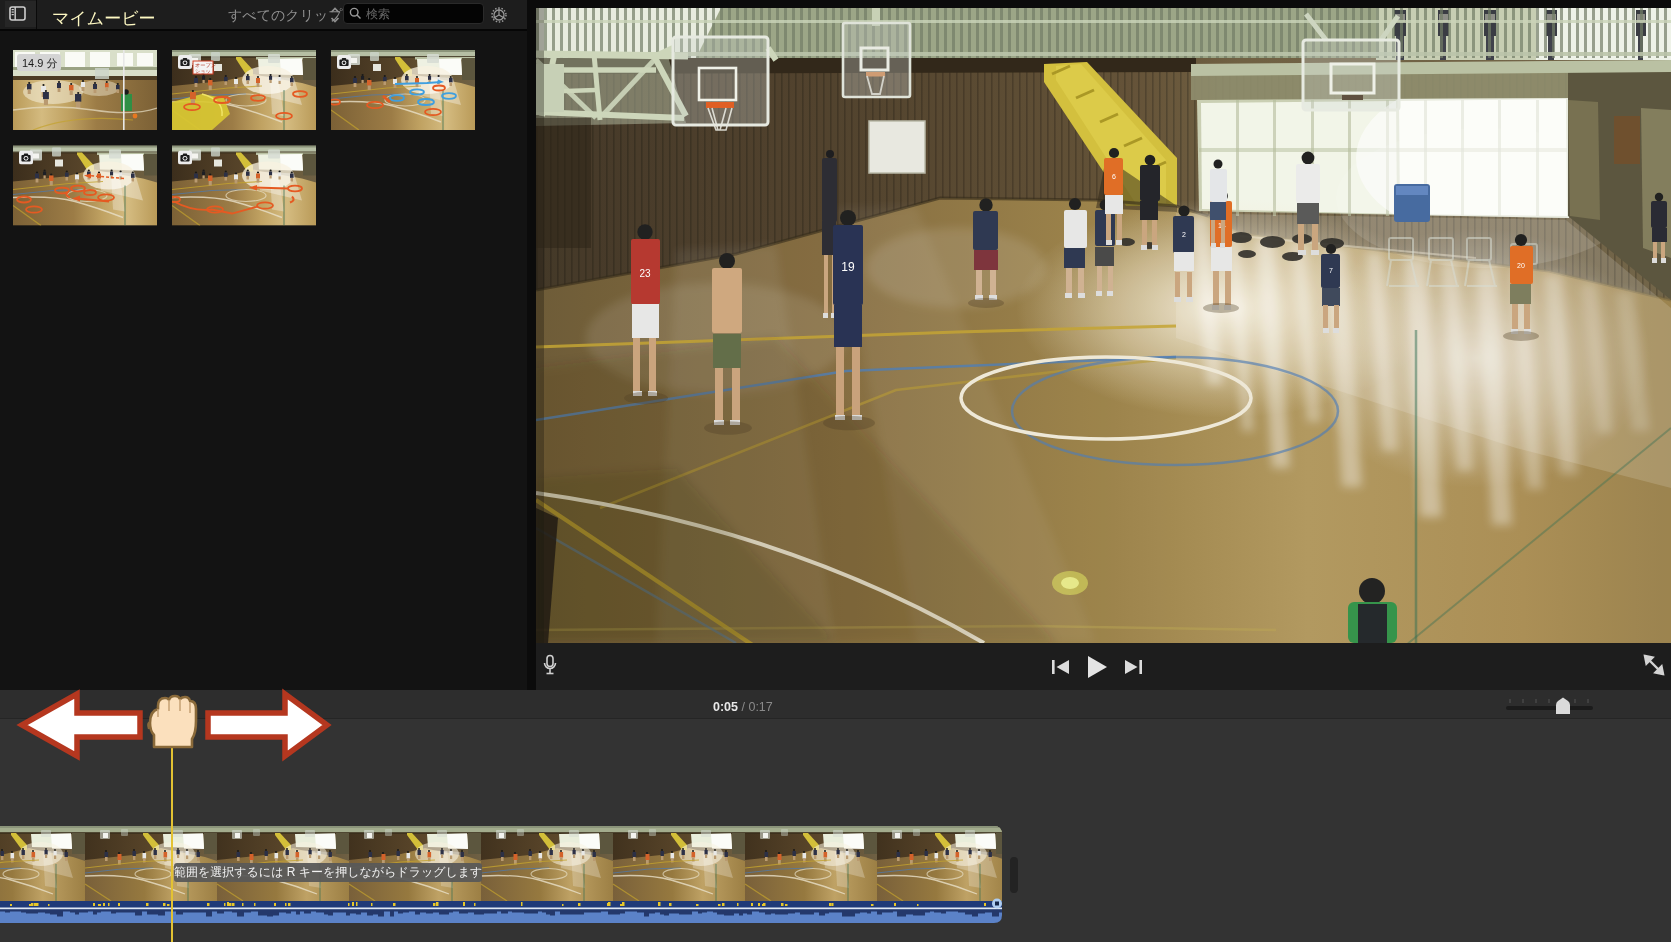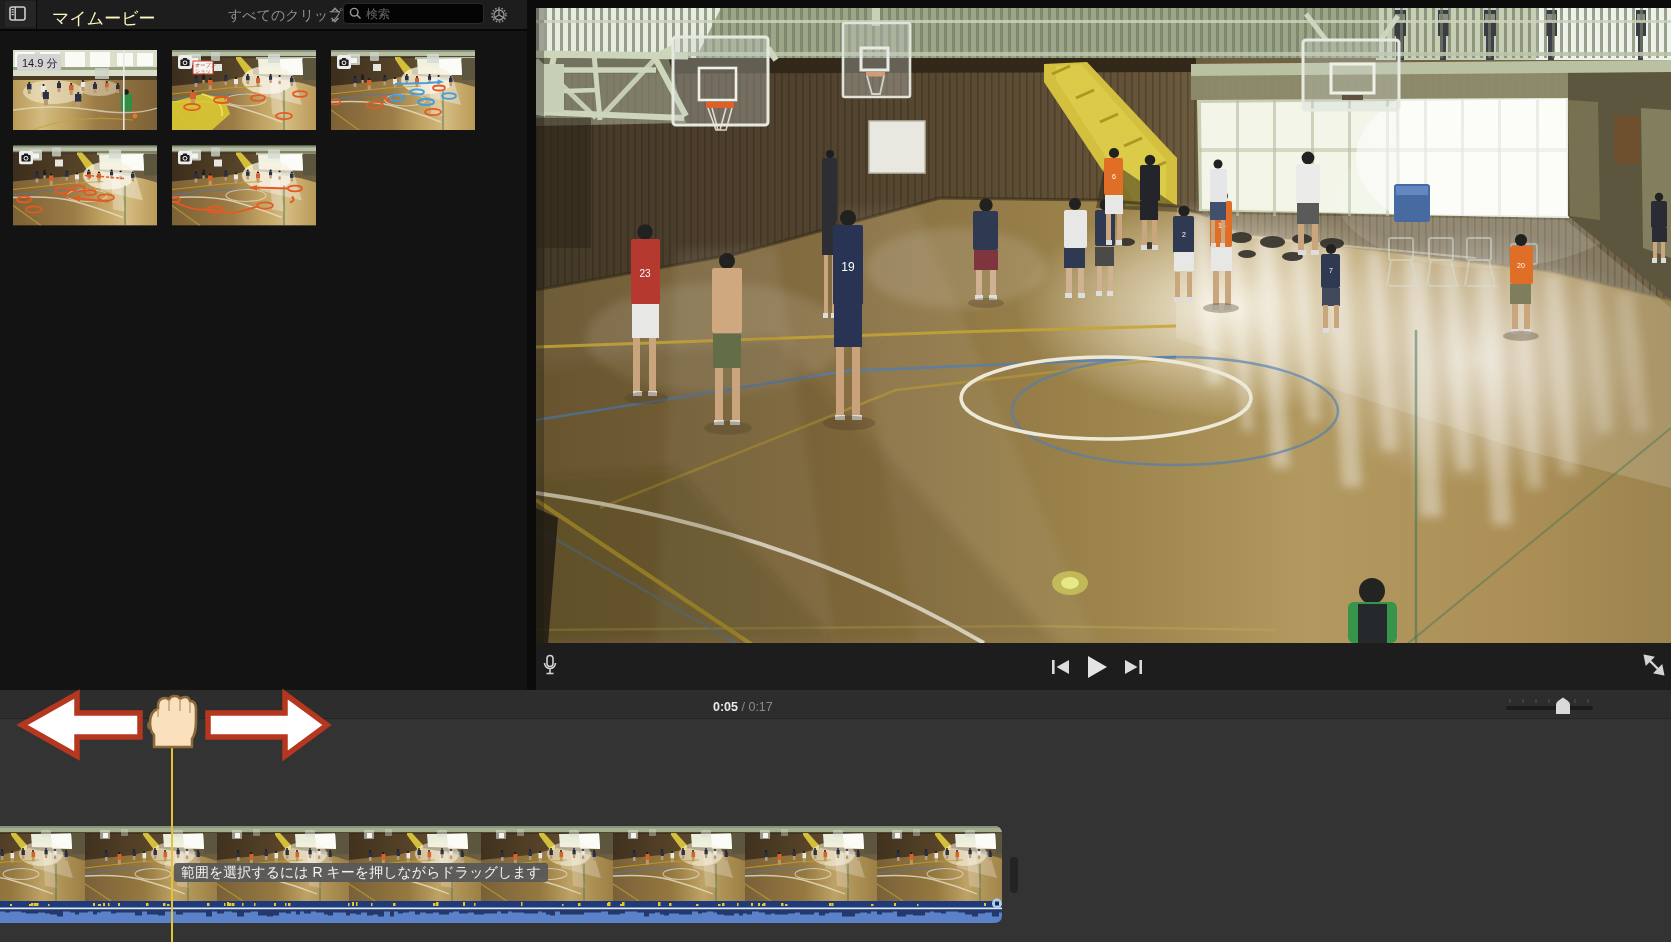--- a/index.html
+++ b/index.html
@@ -885,21 +885,21 @@
 <rect x="984" y="77" width="2" height="3" fill="#e8c82a"></rect>
 <rect x="0" y="81.5" width="1002" height="2" fill="#dfe8f5"></rect>
 <rect x="0" y="83.5" width="1002" height="13.5" fill="#5b82c8"></rect>
 <path d="M0,83.5 h5 v2 h-5 z M5,83.5 h5 v3 h-5 z M10,83.5 h4 v2 h-4 z M14,83.5 h7 v2 h-7 z M21,83.5 h5 v3 h-5 z M26,83.5 h7 v4 h-7 z M33,83.5 h5 v4 h-5 z M38,83.5 h7 v3 h-7 z M45,83.5 h5 v4 h-5 z M50,83.5 h7 v5 h-7 z M57,83.5 h6 v7 h-6 z M63,83.5 h7 v2 h-7 z M70,83.5 h5 v3 h-5 z M75,83.5 h4 v5 h-4 z M79,83.5 h4 v3 h-4 z M83,83.5 h5 v3 h-5 z M88,83.5 h5 v2 h-5 z M93,83.5 h4 v5 h-4 z M97,83.5 h4 v3 h-4 z M101,83.5 h4 v2 h-4 z M105,83.5 h6 v2 h-6 z M111,83.5 h5 v4 h-5 z M116,83.5 h7 v3 h-7 z M123,83.5 h5 v3 h-5 z M128,83.5 h7 v3 h-7 z M135,83.5 h7 v6 h-7 z M142,83.5 h5 v2 h-5 z M147,83.5 h4 v5 h-4 z M151,83.5 h7 v5 h-7 z M158,83.5 h7 v6 h-7 z M165,83.5 h7 v2 h-7 z M172,83.5 h4 v2 h-4 z M176,83.5 h7 v5 h-7 z M183,83.5 h4 v3 h-4 z M187,83.5 h5 v3 h-5 z M192,83.5 h7 v3 h-7 z M199,83.5 h7 v3 h-7 z M206,83.5 h6 v7 h-6 z M212,83.5 h5 v2 h-5 z M217,83.5 h7 v4 h-7 z M224,83.5 h4 v2 h-4 z M228,83.5 h4 v2 h-4 z M232,83.5 h5 v3 h-5 z M237,83.5 h7 v7 h-7 z M244,83.5 h7 v3 h-7 z M251,83.5 h7 v2 h-7 z M258,83.5 h5 v6 h-5 z M263,83.5 h4 v6 h-4 z M267,83.5 h6 v7 h-6 z M273,83.5 h6 v6 h-6 z M279,83.5 h7 v3 h-7 z M286,83.5 h5 v4 h-5 z M291,83.5 h5 v2 h-5 z M296,83.5 h4 v5 h-4 z M300,83.5 h4 v2 h-4 z M304,83.5 h7 v4 h-7 z M311,83.5 h5 v2 h-5 z M316,83.5 h4 v3 h-4 z M320,83.5 h4 v3 h-4 z M324,83.5 h4 v5 h-4 z M328,83.5 h5 v6 h-5 z M333,83.5 h4 v3 h-4 z M337,83.5 h5 v3 h-5 z M342,83.5 h4 v3 h-4 z M346,83.5 h4 v6 h-4 z M350,83.5 h6 v4 h-6 z M356,83.5 h5 v5 h-5 z M361,83.5 h6 v3 h-6 z M367,83.5 h6 v6 h-6 z M373,83.5 h5 v5 h-5 z M378,83.5 h6 v7 h-6 z M384,83.5 h6 v2 h-6 z M390,83.5 h4 v7 h-4 z M394,83.5 h4 v2 h-4 z M398,83.5 h5 v4 h-5 z M403,83.5 h6 v3 h-6 z M409,83.5 h6 v2 h-6 z M415,83.5 h5 v5 h-5 z M420,83.5 h6 v3 h-6 z M426,83.5 h7 v4 h-7 z M433,83.5 h6 v3 h-6 z M439,83.5 h4 v5 h-4 z M443,83.5 h6 v5 h-6 z M449,83.5 h4 v3 h-4 z M453,83.5 h6 v2 h-6 z M459,83.5 h4 v4 h-4 z M463,83.5 h5 v4 h-5 z M468,83.5 h6 v3 h-6 z M474,83.5 h5 v5 h-5 z M479,83.5 h5 v5 h-5 z M484,83.5 h6 v4 h-6 z M490,83.5 h7 v4 h-7 z M497,83.5 h4 v2 h-4 z M501,83.5 h7 v4 h-7 z M508,83.5 h4 v2 h-4 z M512,83.5 h6 v3 h-6 z M518,83.5 h6 v3 h-6 z M524,83.5 h7 v4 h-7 z M531,83.5 h7 v4 h-7 z M538,83.5 h4 v2 h-4 z M542,83.5 h4 v3 h-4 z M546,83.5 h4 v5 h-4 z M550,83.5 h5 v6 h-5 z M555,83.5 h5 v2 h-5 z M560,83.5 h6 v5 h-6 z M566,83.5 h4 v5 h-4 z M570,83.5 h5 v5 h-5 z M575,83.5 h5 v5 h-5 z M580,83.5 h4 v5 h-4 z M584,83.5 h7 v3 h-7 z M591,83.5 h5 v3 h-5 z M596,83.5 h5 v3 h-5 z M601,83.5 h7 v2 h-7 z M608,83.5 h5 v5 h-5 z M613,83.5 h7 v5 h-7 z M620,83.5 h5 v4 h-5 z M625,83.5 h5 v2 h-5 z M630,83.5 h7 v2 h-7 z M637,83.5 h7 v3 h-7 z M644,83.5 h5 v7 h-5 z M649,83.5 h6 v4 h-6 z M655,83.5 h5 v3 h-5 z M660,83.5 h4 v5 h-4 z M664,83.5 h5 v6 h-5 z M669,83.5 h6 v4 h-6 z M675,83.5 h4 v4 h-4 z M679,83.5 h6 v5 h-6 z M685,83.5 h7 v5 h-7 z M692,83.5 h6 v2 h-6 z M698,83.5 h4 v4 h-4 z M702,83.5 h5 v3 h-5 z M707,83.5 h6 v2 h-6 z M713,83.5 h4 v3 h-4 z M717,83.5 h7 v5 h-7 z M724,83.5 h6 v6 h-6 z M730,83.5 h4 v6 h-4 z M734,83.5 h5 v4 h-5 z M739,83.5 h4 v6 h-4 z M743,83.5 h4 v4 h-4 z M747,83.5 h5 v5 h-5 z M752,83.5 h7 v2 h-7 z M759,83.5 h6 v3 h-6 z M765,83.5 h6 v5 h-6 z M771,83.5 h4 v4 h-4 z M775,83.5 h6 v5 h-6 z M781,83.5 h7 v5 h-7 z M788,83.5 h7 v4 h-7 z M795,83.5 h5 v3 h-5 z M800,83.5 h7 v5 h-7 z M807,83.5 h7 v5 h-7 z M814,83.5 h5 v3 h-5 z M819,83.5 h6 v6 h-6 z M825,83.5 h4 v4 h-4 z M829,83.5 h6 v3 h-6 z M835,83.5 h7 v3 h-7 z M842,83.5 h6 v7 h-6 z M848,83.5 h7 v7 h-7 z M855,83.5 h5 v4 h-5 z M860,83.5 h7 v3 h-7 z M867,83.5 h4 v4 h-4 z M871,83.5 h6 v2 h-6 z M877,83.5 h5 v5 h-5 z M882,83.5 h6 v3 h-6 z M888,83.5 h5 v3 h-5 z M893,83.5 h4 v2 h-4 z M897,83.5 h5 v7 h-5 z M902,83.5 h4 v7 h-4 z M906,83.5 h7 v5 h-7 z M913,83.5 h5 v6 h-5 z M918,83.5 h7 v6 h-7 z M925,83.5 h5 v3 h-5 z M930,83.5 h4 v2 h-4 z M934,83.5 h7 v3 h-7 z M941,83.5 h5 v4 h-5 z M946,83.5 h7 v2 h-7 z M953,83.5 h5 v2 h-5 z M958,83.5 h7 v3 h-7 z M965,83.5 h7 v5 h-7 z M972,83.5 h6 v7 h-6 z M978,83.5 h7 v4 h-7 z M985,83.5 h7 v3 h-7 z M992,83.5 h7 v7 h-7 z M999,83.5 h6 v3 h-6 z" fill="#24386b"></path>
 </g>
 <circle cx="997" cy="77.5" r="5" fill="#aecdf2"></circle>
 <rect x="995" y="75.5" width="4" height="4" fill="#152649"></rect>
 </svg>
 <div class="abs" style="left:1010px;top:857px;width:8px;height:36px;background:#232323;border-radius:4px;"></div>
 
-<div class="abs" style="left:174px;top:863px;height:19px;line-height:19px;background:rgba(88,88,88,0.94);border-radius:3px;font-size:14px;color:#f2f2f2;padding:0 7px;white-space:nowrap;">範囲を選択するには R キーを押しながらドラッグします</div>
+<div class="abs" style="left:174px;top:863px;height:19px;line-height:19px;background:rgba(88,88,88,0.94);border-radius:3px;font-size:12px;color:#f2f2f2;padding:0 0;white-space:nowrap;">範囲を選択するには R キーを押しながらドラッグします</div>
 
 <div class="abs" style="left:171px;top:722px;width:2px;height:220px;background:#e3c233;"></div>
 
 <svg class="abs" style="left:10px;top:685px" width="330" height="80" viewBox="0 0 330 80">
  <g stroke="#b5371f" stroke-width="5.5" fill="#fff" stroke-linejoin="miter">
   <polygon points="12,40 67,9 67,28 130,28 130,52 67,52 67,71"></polygon>
   <polygon points="317,40 275,9 275,28 198,28 198,52 275,52 275,71"></polygon>
  </g>
  <g transform="translate(-4,4)">
   <path d="M144,34 Q144,22 152,20 L152,17 Q152,9 159,9 Q162,9 163,11 Q164,7 169,7 Q173,7 174,10 Q176,8 179,8 Q183,8 184,12 Q190,12 190,20 L190,32 Q190,44 186,50 L186,58 L148,58 L148,46 Q144,42 144,34 Z" fill="#fbe0bd" stroke="#8a6a3a" stroke-width="2.6" stroke-linejoin="round"></path>

